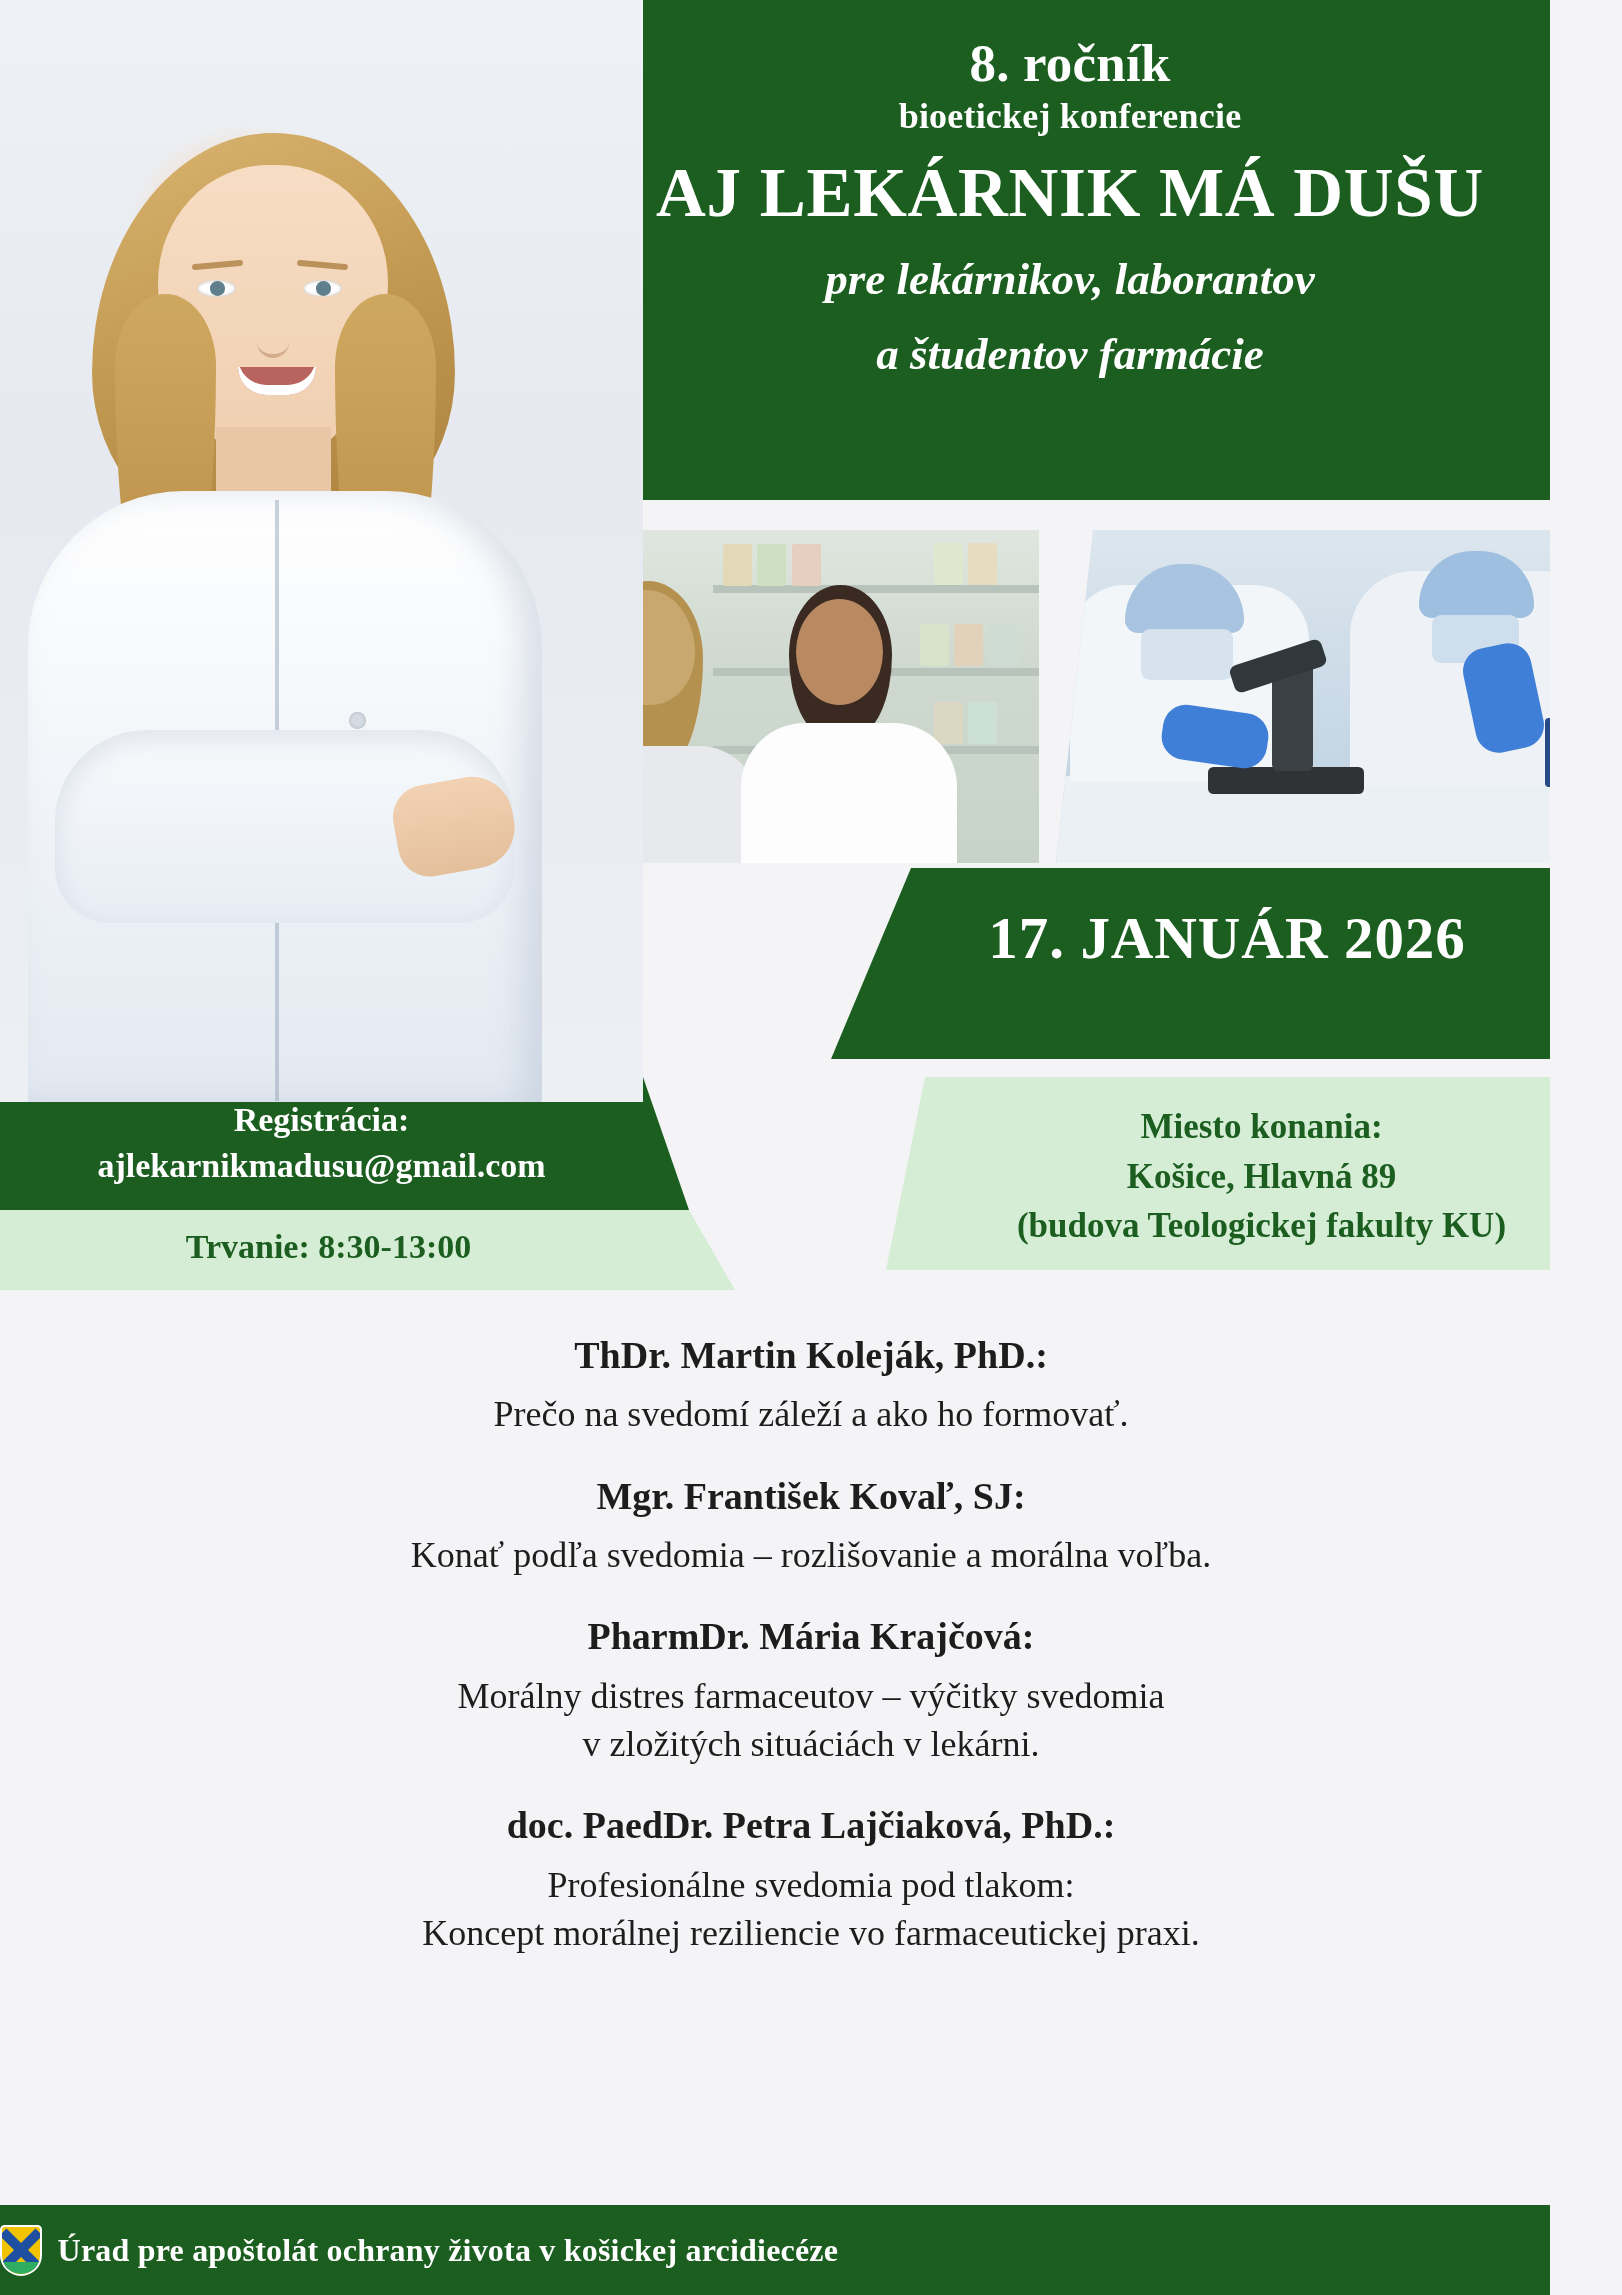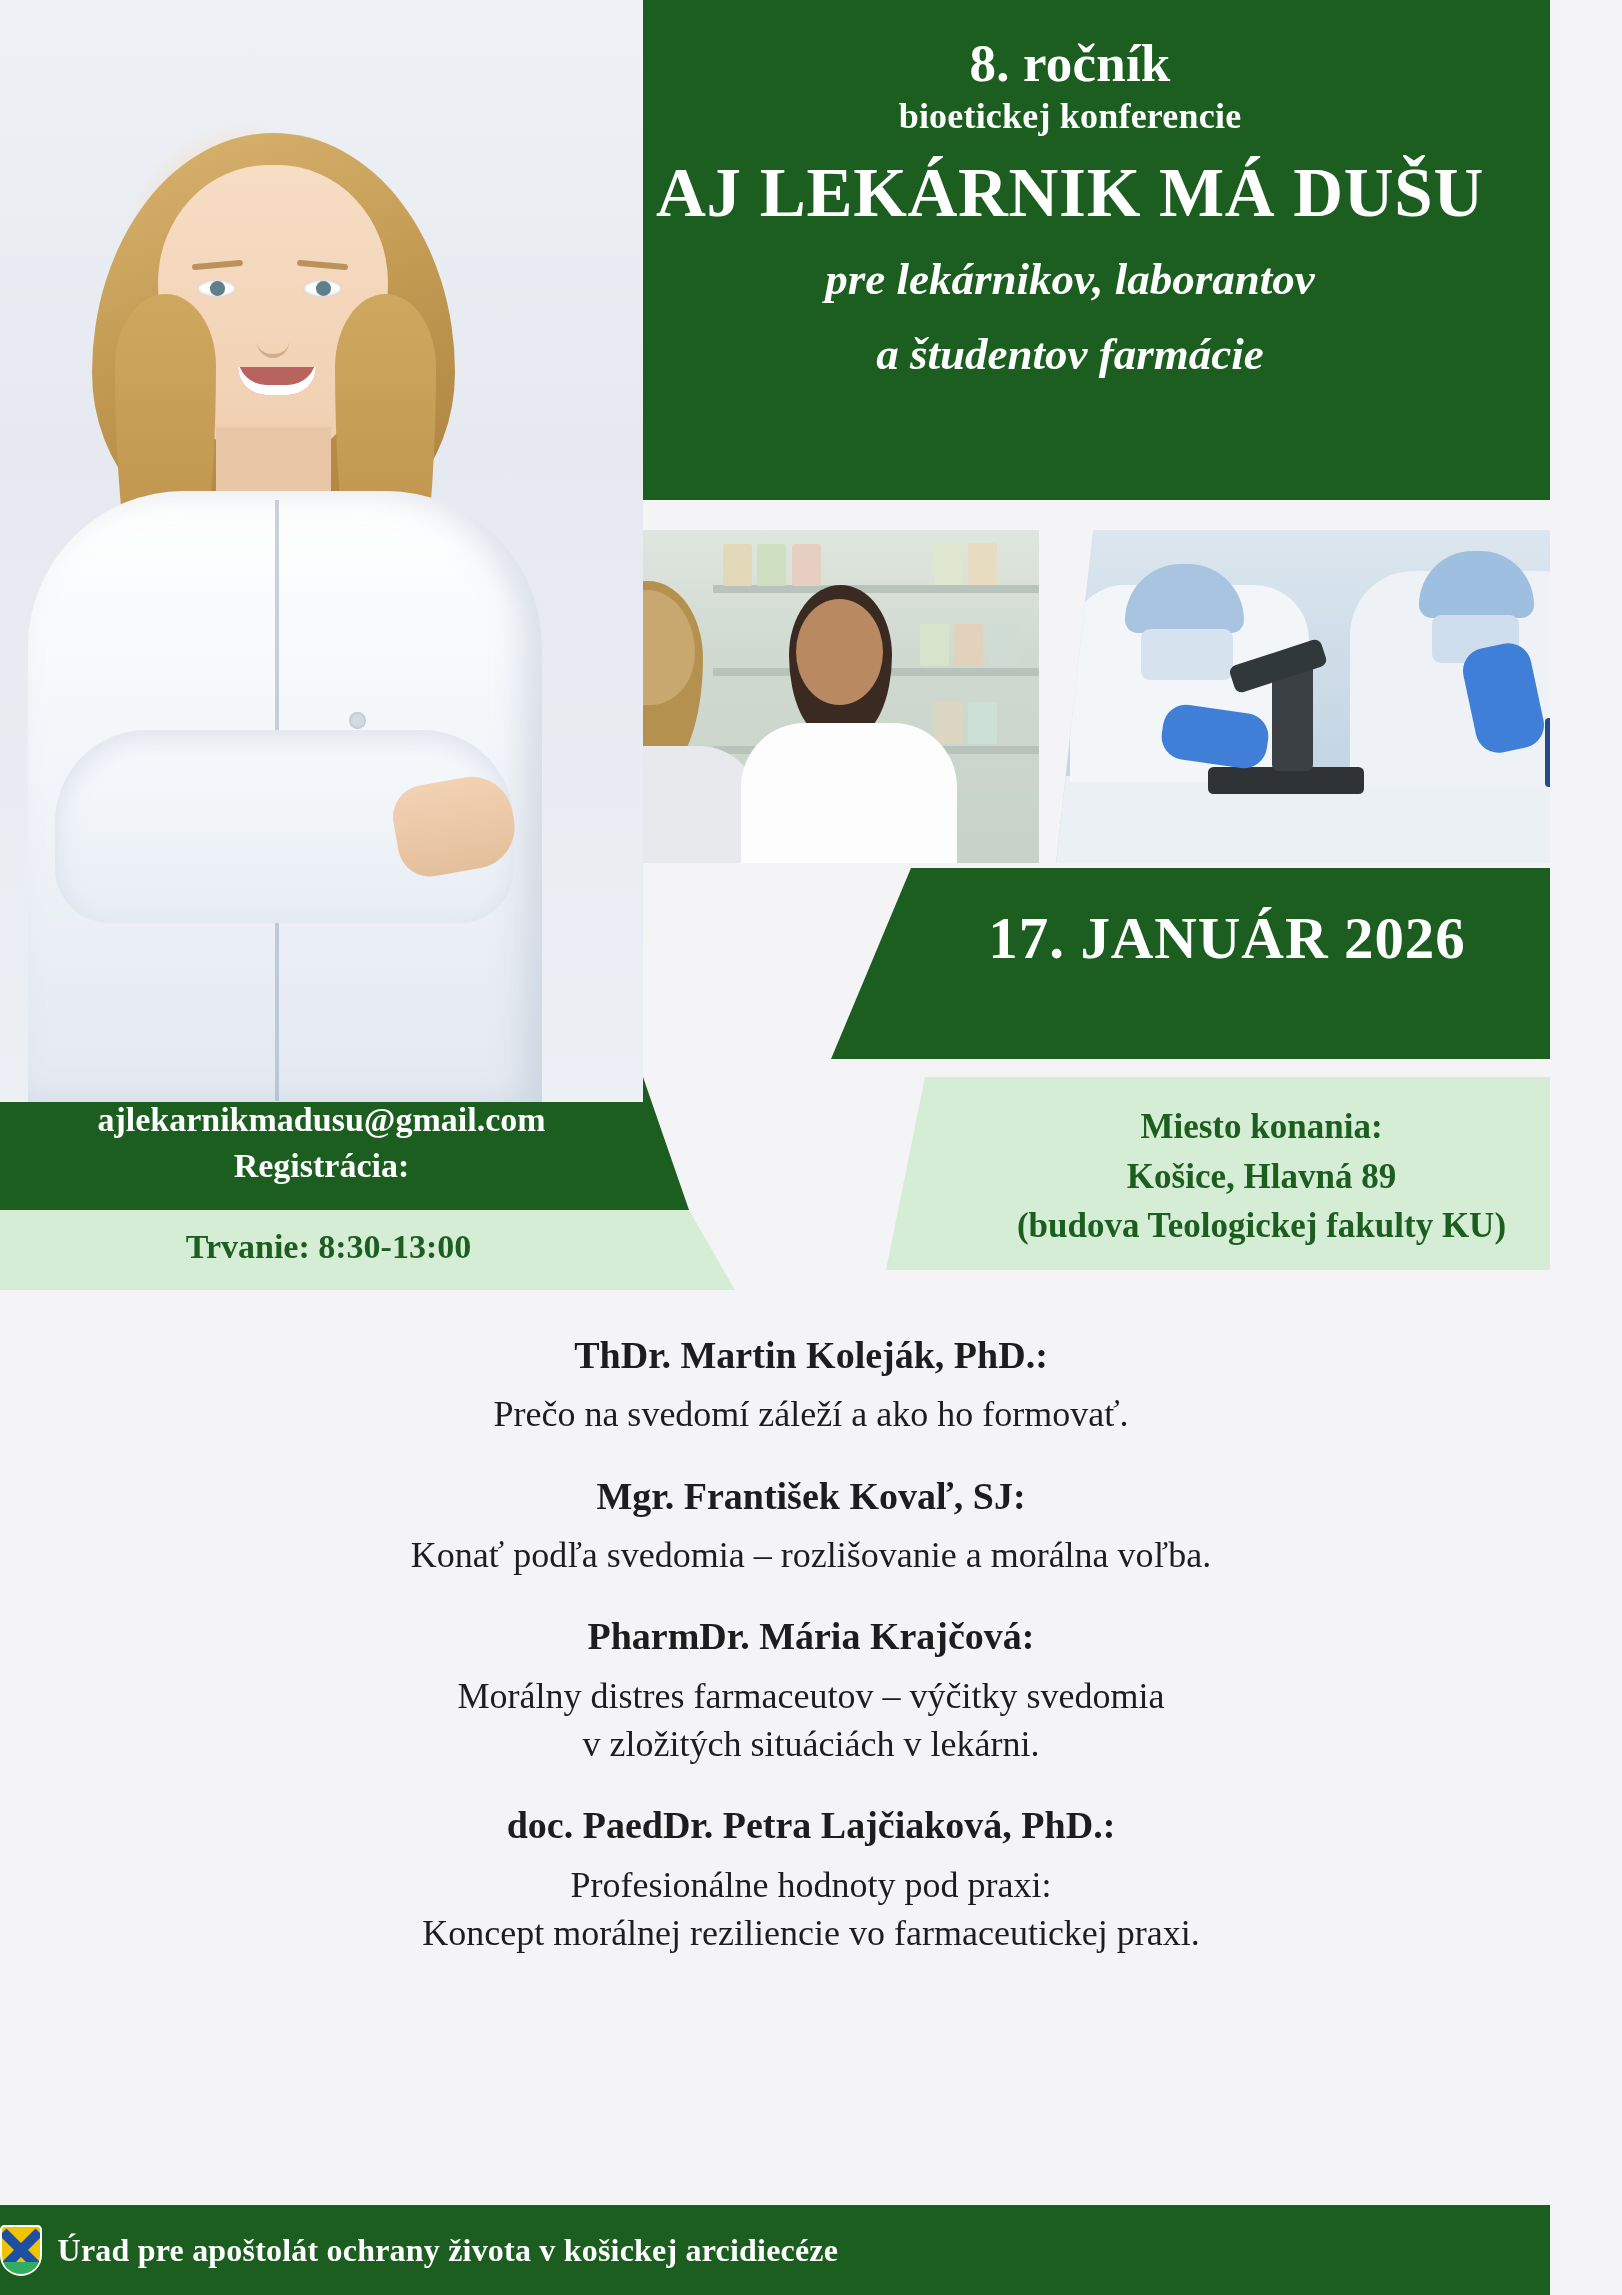--- a/index.html
+++ b/index.html
@@ -463,22 +463,22 @@
     <div class="glove g1"></div>
     <div class="glove g2"></div>
     <div class="tube-rack"></div>
   </div>
 
   <div class="date-shape"></div>
   <div class="date-text">17. JANUÁR 2026</div>
 
   <div class="reg-shape"></div>
   <div class="reg-text">
+    <div>Registrácia:</div>
     <div>ajlekarnikmadusu@gmail.com</div>
-    <div>Registrácia:</div>
   </div>
 
   <div class="dur-shape"></div>
   <div class="dur-text">Trvanie: 8:30-13:00</div>
 
   <div class="venue-shape"></div>
   <div class="venue-text">
     <div>Miesto konania:</div>
     <div>Košice, Hlavná 89</div>
     <div>(budova Teologickej fakulty KU)</div>
@@ -493,21 +493,21 @@
       <div class="talk-speaker">Mgr. František Kovaľ, SJ:</div>
       <div class="talk-title">Konať podľa svedomia – rozlišovanie a morálna voľba.</div>
     </div>
     <div class="talk">
       <div class="talk-speaker">PharmDr. Mária Krajčová:</div>
       <div class="talk-title">Morálny distres farmaceutov – výčitky svedomia</div>
       <div class="talk-title">v zložitých situáciách v lekárni.</div>
     </div>
     <div class="talk">
       <div class="talk-speaker">doc. PaedDr. Petra Lajčiaková, PhD.:</div>
-      <div class="talk-title">Profesionálne hodnoty pod praxi:</div>
+      <div class="talk-title">Profesionálne svedomia pod tlakom:</div>
       <div class="talk-title">Koncept morálnej reziliencie vo farmaceutickej praxi.</div>
     </div>
   </div>
 
   <div class="footer-bar">
     <div class="footer-logo">
       <div class="cross-a"></div>
       <div class="cross-b"></div>
       <div class="band"></div>
     </div>

